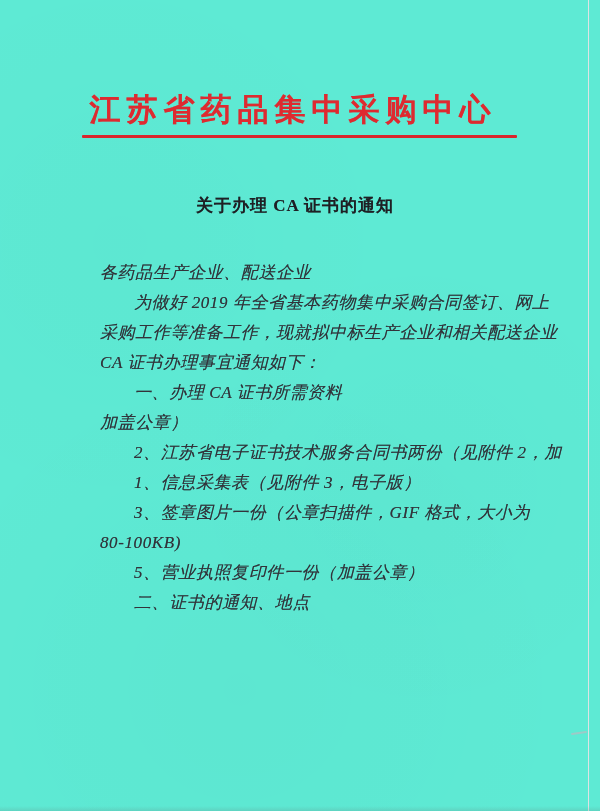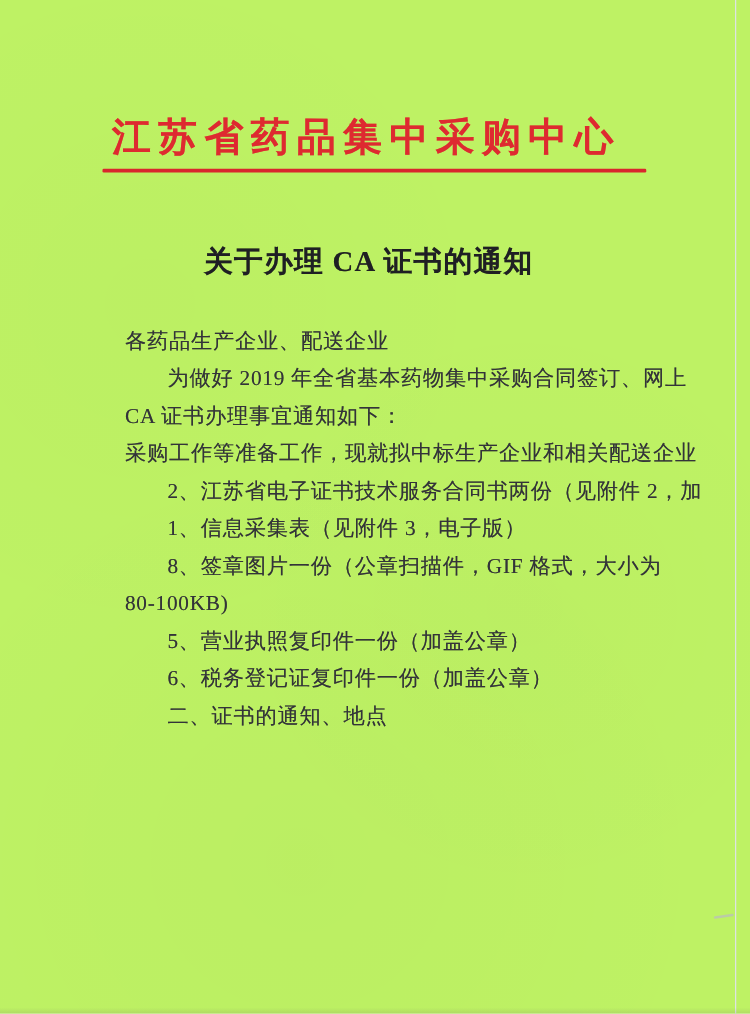--- a/index.html
+++ b/index.html
@@ -5,21 +5,21 @@
   html, body { margin: 0; padding: 0; }
   body {
     width: 600px; height: 811px;
     background: #ffffff;
     font-family: "Liberation Serif", serif;
     overflow: hidden;
   }
   .page {
     position: relative;
     width: 600px; height: 811px;
-    background: #bef264;
+    background: #5eead4;
   }
   
   .page::before {
     content: "";
     position: absolute; inset: 0;
     background:
       radial-gradient(circle at 20% 30%, rgba(0,0,0,0.012), transparent 40%),
       radial-gradient(circle at 70% 60%, rgba(0,0,0,0.012), transparent 40%),
       radial-gradient(circle at 40% 85%, rgba(0,0,0,0.015), transparent 45%);
     pointer-events: none;
@@ -40,38 +40,39 @@
     top: 135px; left: 82px;
     width: 435px; height: 3px;
     background: #d9262d;
     border-radius: 1px;
   }
   .doc-title {
     position: absolute;
     top: 194px; left: 0; right: 10px;
     margin: 0;
     text-align: center;
-    font-size: 23px;
+    font-size: 17px;
     font-weight: bold;
     letter-spacing: 1px;
     color: #1f1f24;
     text-shadow: 0 0 0.4px rgba(0,0,0,0.45);
   }
   .body-text {
     position: absolute;
     top: 258px; left: 100px; right: 80px;
   }
   .body-text p {
     margin: 0;
     font-size: 17px;
     line-height: 30px;
     letter-spacing: 0.6px;
     color: #33333a;
     text-shadow: 0 0 0.4px rgba(20,20,30,0.5);
     white-space: nowrap;
+    font-style: italic;
   }
   .body-text p.indent { text-indent: 34px; }
   .scan-line-right {
     position: absolute;
     top: 0; bottom: 0; left: 588px;
     width: 1px;
     background: #dde3e4;
   }
   .scan-smudge {
     position: absolute;
@@ -95,28 +96,29 @@
 
   <div class="org-name">江苏省药品集中采购中心</div>
 
   <div class="red-rule"></div>
 
   <h1 class="doc-title">关于办理 CA 证书的通知</h1>
 
   <div class="body-text">
     <p>各药品生产企业、配送企业</p>
     <p class="indent">为做好 2019 年全省基本药物集中采购合同签订、网上</p>
+    <p>采购工作等准备工作，现就拟中标生产企业和相关配送企业</p>
     <p>CA 证书办理事宜通知如下：</p>
-    <p>采购工作等准备工作，现就拟中标生产企业和相关配送企业</p>
+    <p class="indent">一、办理 CA 证书所需资料</p>
+    <p>加盖公章）</p>
     <p class="indent">2、江苏省电子证书技术服务合同书两份（见附件 2，加</p>
     <p class="indent">1、信息采集表（见附件 3，电子版）</p>
-    <p class="indent">8、签章图片一份（公章扫描件，GIF 格式，大小为</p>
+    <p class="indent">3、签章图片一份（公章扫描件，GIF 格式，大小为</p>
     <p>80-100KB)</p>
     <p class="indent">5、营业执照复印件一份（加盖公章）</p>
-    <p class="indent">6、税务登记证复印件一份（加盖公章）</p>
     <p class="indent">二、证书的通知、地点</p>
   </div>
 
   <div class="scan-line-right"></div>
   <div class="scan-smudge"></div>
   <div class="scan-edge-bottom"></div>
 
 </div>
 
 </body></html>

